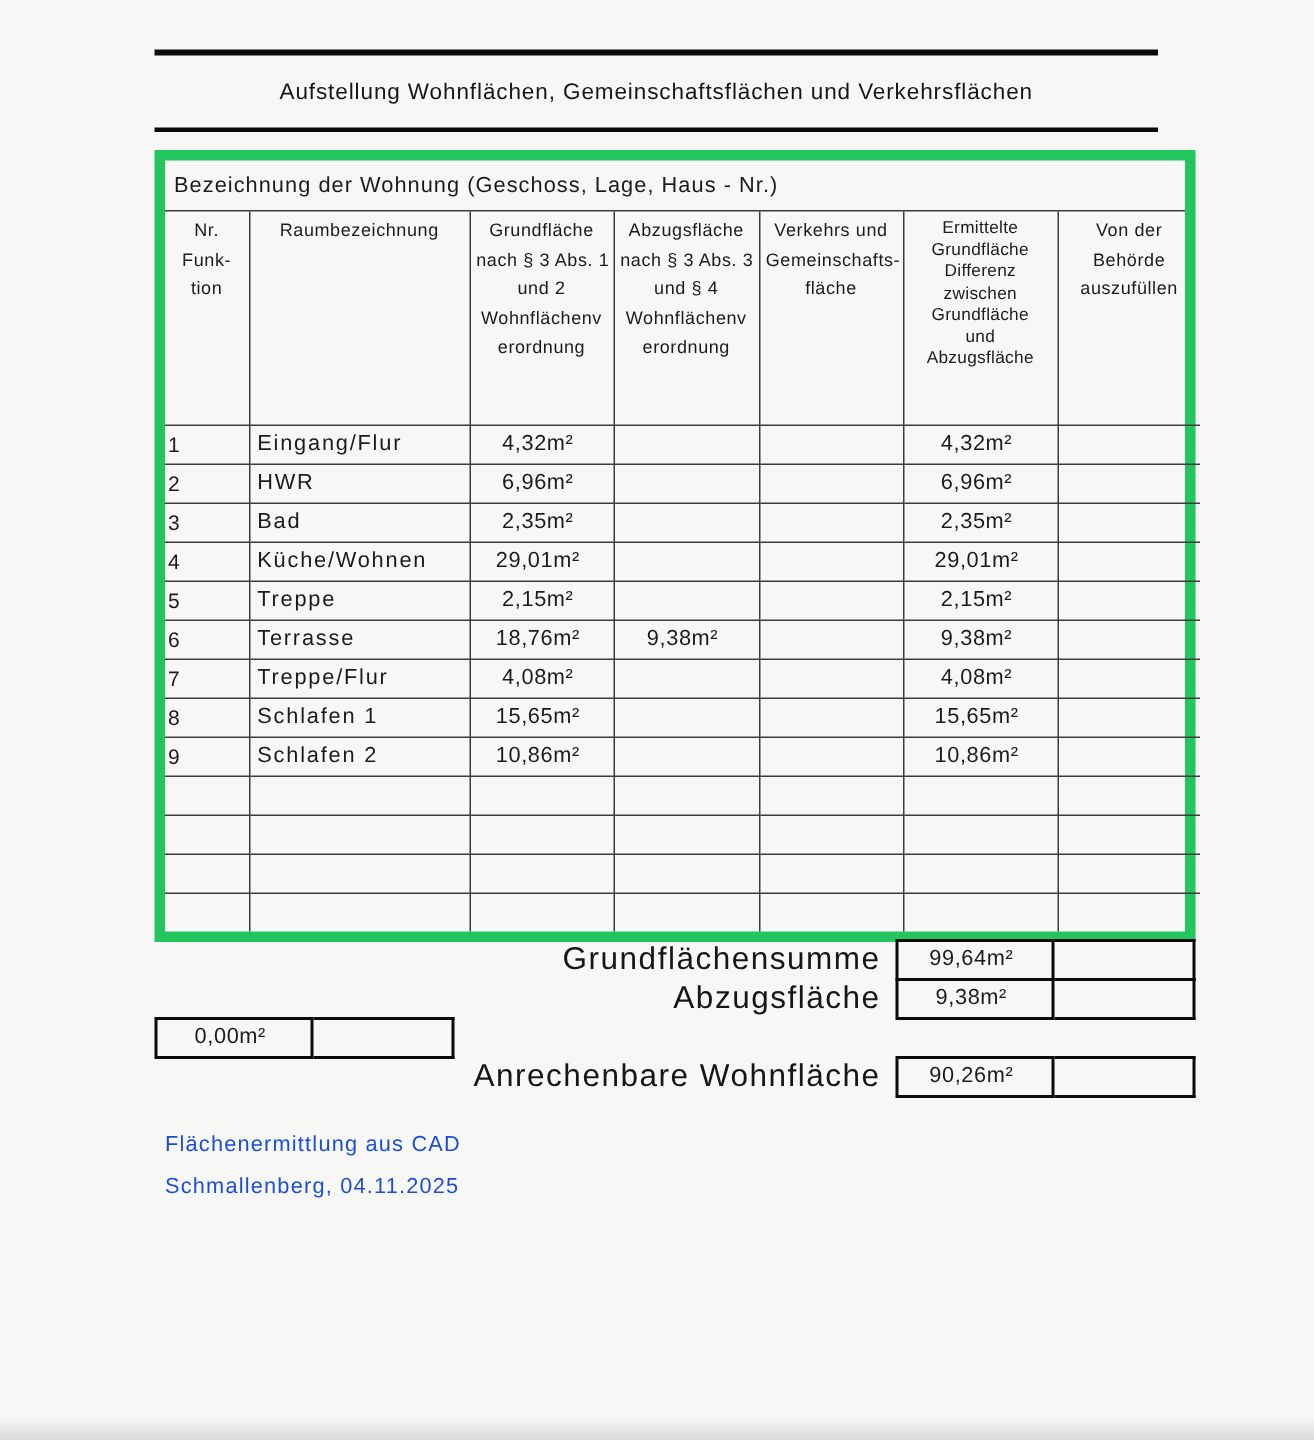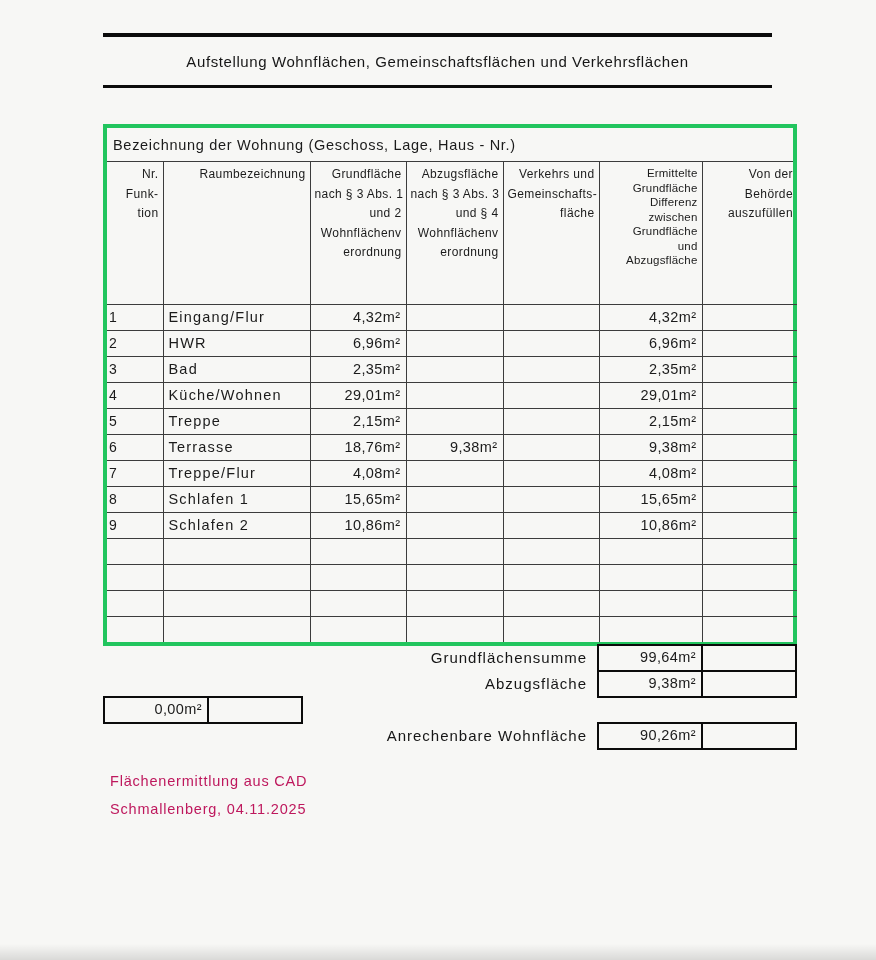--- a/index.html
+++ b/index.html
@@ -22,63 +22,63 @@
   
   .rule-top { margin-top: 33px; height: 4px; background: #0b0b0b; }
   .title {
     text-align: center; font-size: 15px; letter-spacing: 0.6px;
     padding: 16px 0 15px 0; color: #161616;
   }
   .rule-bottom { height: 3px; background: #0b0b0b; }
 
   
   .table-wrap {
-    margin-top: 36px;
-    border: 4px solid #22c55e;
+    margin-top: 12px;
+    border: 7px solid #22c55e;
     width: 694px;
   }
   .designation {
     padding: 5px 6px 3px 6px;
     font-size: 14.5px; letter-spacing: 0.7px; line-height: 25px;
     border-bottom: 1px solid #3c3c3c;
   }
 
   table { border-collapse: collapse; table-layout: fixed; width: 100%; border-style: hidden; }
   th, td { border: 1px solid #3c3c3c; font-weight: normal; overflow: hidden; white-space: nowrap; }
 
   th {
-    vertical-align: top; text-align: right;
+    vertical-align: top; text-align: center;
     height: 142px; padding: 3px 4px;
     font-size: 12px; line-height: 19.5px; letter-spacing: 0.4px;
   }
   th.h-small { font-size: 11.5px; line-height: 14.5px; letter-spacing: 0.2px; padding-top: 4px; }
 
   td { height: 26px; font-size: 14.5px; }
   td.c-nr { padding-left: 2px; font-size: 14px; letter-spacing: 0.4px; }
   td.c-room { padding-left: 5px; letter-spacing: 1.2px; }
-  td.c-num { text-align: right; padding-right: 5px; letter-spacing: 0.4px; }
+  td.c-num { text-align: center; padding-right: 5px; letter-spacing: 0.4px; }
   td.c-beh { }
 
   
   .summary { width: 694px; }
   .summary-row { display: flex; height: 28px; margin-top: -2px; }
   .summary-label {
     flex: 1; text-align: right; padding-right: 10px;
-    font-size: 15px; letter-spacing: 1px; line-height: 28px; color: #161616;
+    font-size: 21px; letter-spacing: 1px; line-height: 28px; color: #161616;
   }
   .summary-value {
     width: 106px; border: 2px solid #0b0b0b;
-    text-align: right; padding-right: 5px;
+    text-align: center; padding-right: 5px;
     font-size: 14.5px; letter-spacing: 0.4px; line-height: 23px;
     background: transparent;
   }
   .summary-box { width: 94px; border: 2px solid #0b0b0b; border-left: none; }
 
   
-  .footer { margin-top: 17px; padding-left: 7px; font-size: 14.5px; letter-spacing: 0.8px; line-height: 28px; color: #be185d; }
+  .footer { margin-top: 17px; padding-left: 7px; font-size: 14.5px; letter-spacing: 0.8px; line-height: 28px; color: #1d4ed8; }
 </style>
 </head>
 <body>
 
 <div class="doc">
 
   <div class="rule-top"></div>
   <div class="title">Aufstellung Wohnflächen, Gemeinschaftsflächen und Verkehrsflächen</div>
   <div class="rule-bottom"></div>
 

